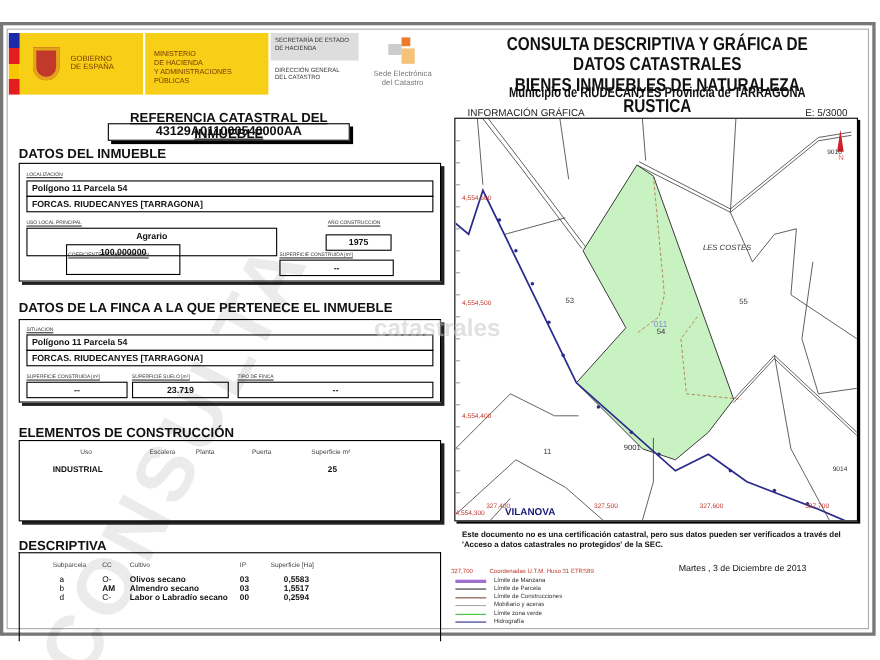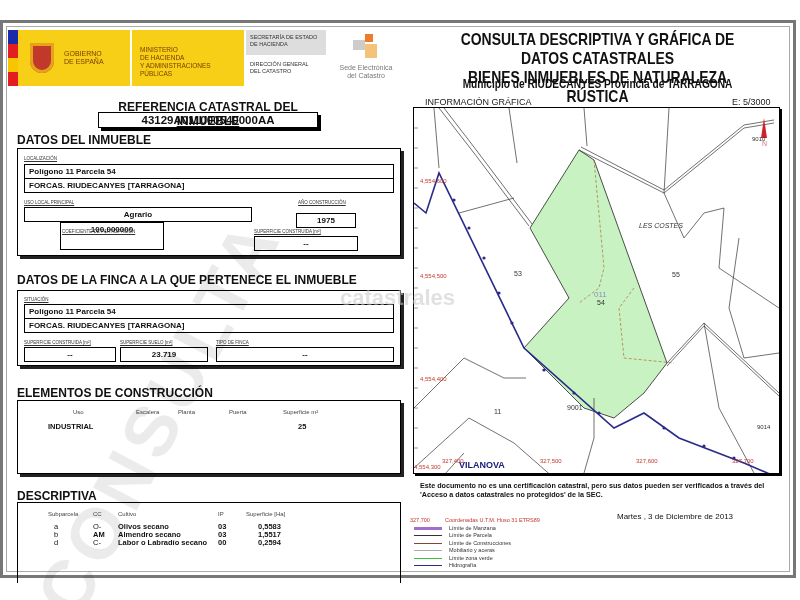--- a/index.html
+++ b/index.html
@@ -98,21 +98,21 @@
 
 <div class="ref-title">REFERENCIA CATASTRAL DEL INMUEBLE</div>
 <div class="ref-box">43129A011000540000AA</div>
 
 <div class="sect-title" style="top:133px">DATOS DEL INMUEBLE</div>
 <div class="panel" style="left:17px;top:148px;width:382px;height:106px">
   <div class="lbl" style="left:6px;top:7px">LOCALIZACIÓN</div>
   <div class="fld l" style="left:6px;top:15px;width:370px;height:15px">Polígono 11 Parcela 54</div>
   <div class="fld l" style="left:6px;top:29px;width:370px;height:15px">FORCAS. RIUDECANYES [TARRAGONA]</div>
   <div class="lbl" style="left:6px;top:51px">USO LOCAL PRINCIPAL</div>
-  <div class="fld c" style="left:6px;top:58px;width:228px;height:15px">Agrario</div>
+  <div class="fld c" style="left:6px;top:58px;width:228px;height:26px">Agrario</div>
   <div class="lbl" style="left:280px;top:51px">AÑO CONSTRUCCIÓN</div>
   <div class="fld c" style="left:278px;top:64px;width:60px;height:15px">1975</div>
   <div class="lbl" style="left:44px;top:80px">COEFICIENTE DE PARTICIPACIÓN</div>
   <div class="fld c" style="left:42px;top:73px;width:104px;height:28px">100,000000</div>
   <div class="lbl" style="left:236px;top:80px">SUPERFICIE CONSTRUIDA [m²]</div>
   <div class="fld c" style="left:236px;top:87px;width:104px;height:15px">--</div>
 </div>
 
 <div class="sect-title" style="top:273px">DATOS DE LA FINCA A LA QUE PERTENECE EL INMUEBLE</div>
 <div class="panel" style="left:17px;top:290px;width:382px;height:74px">

